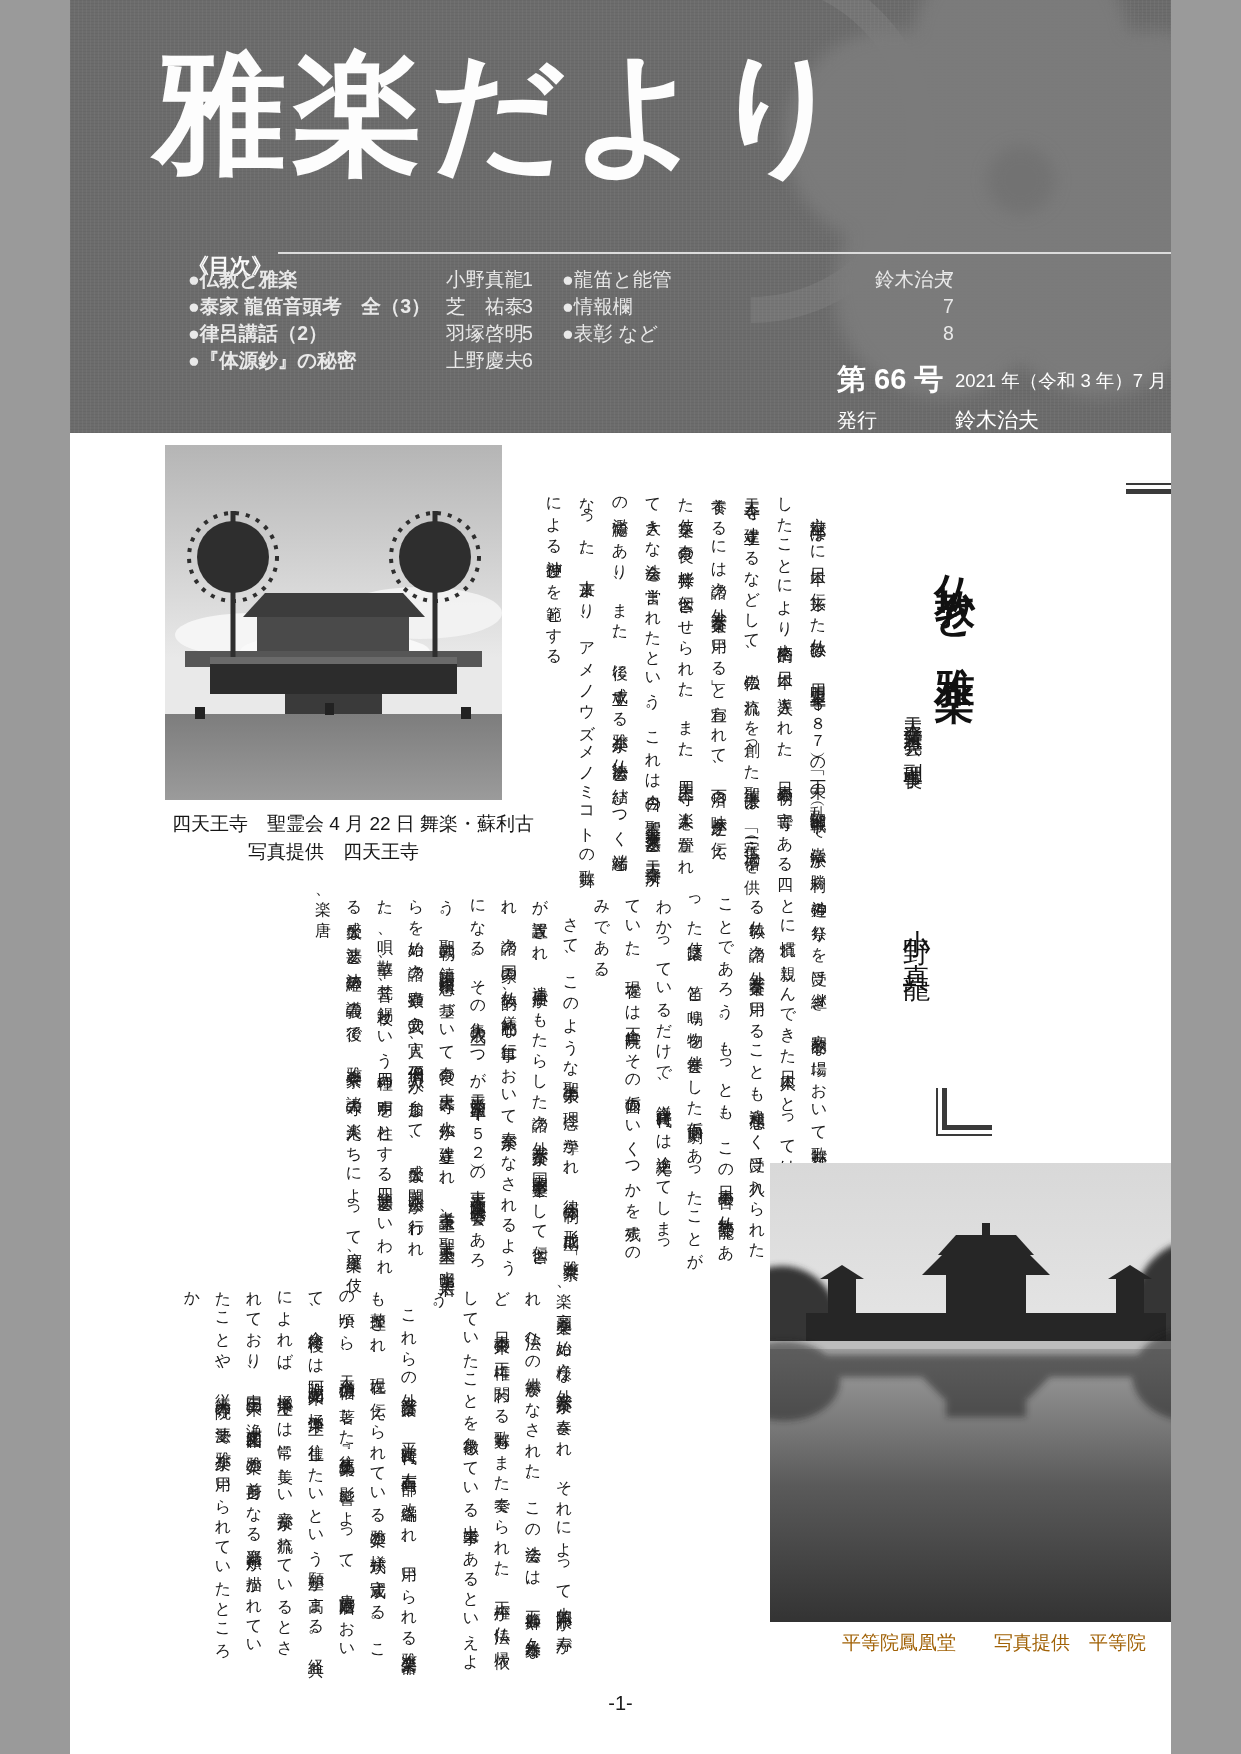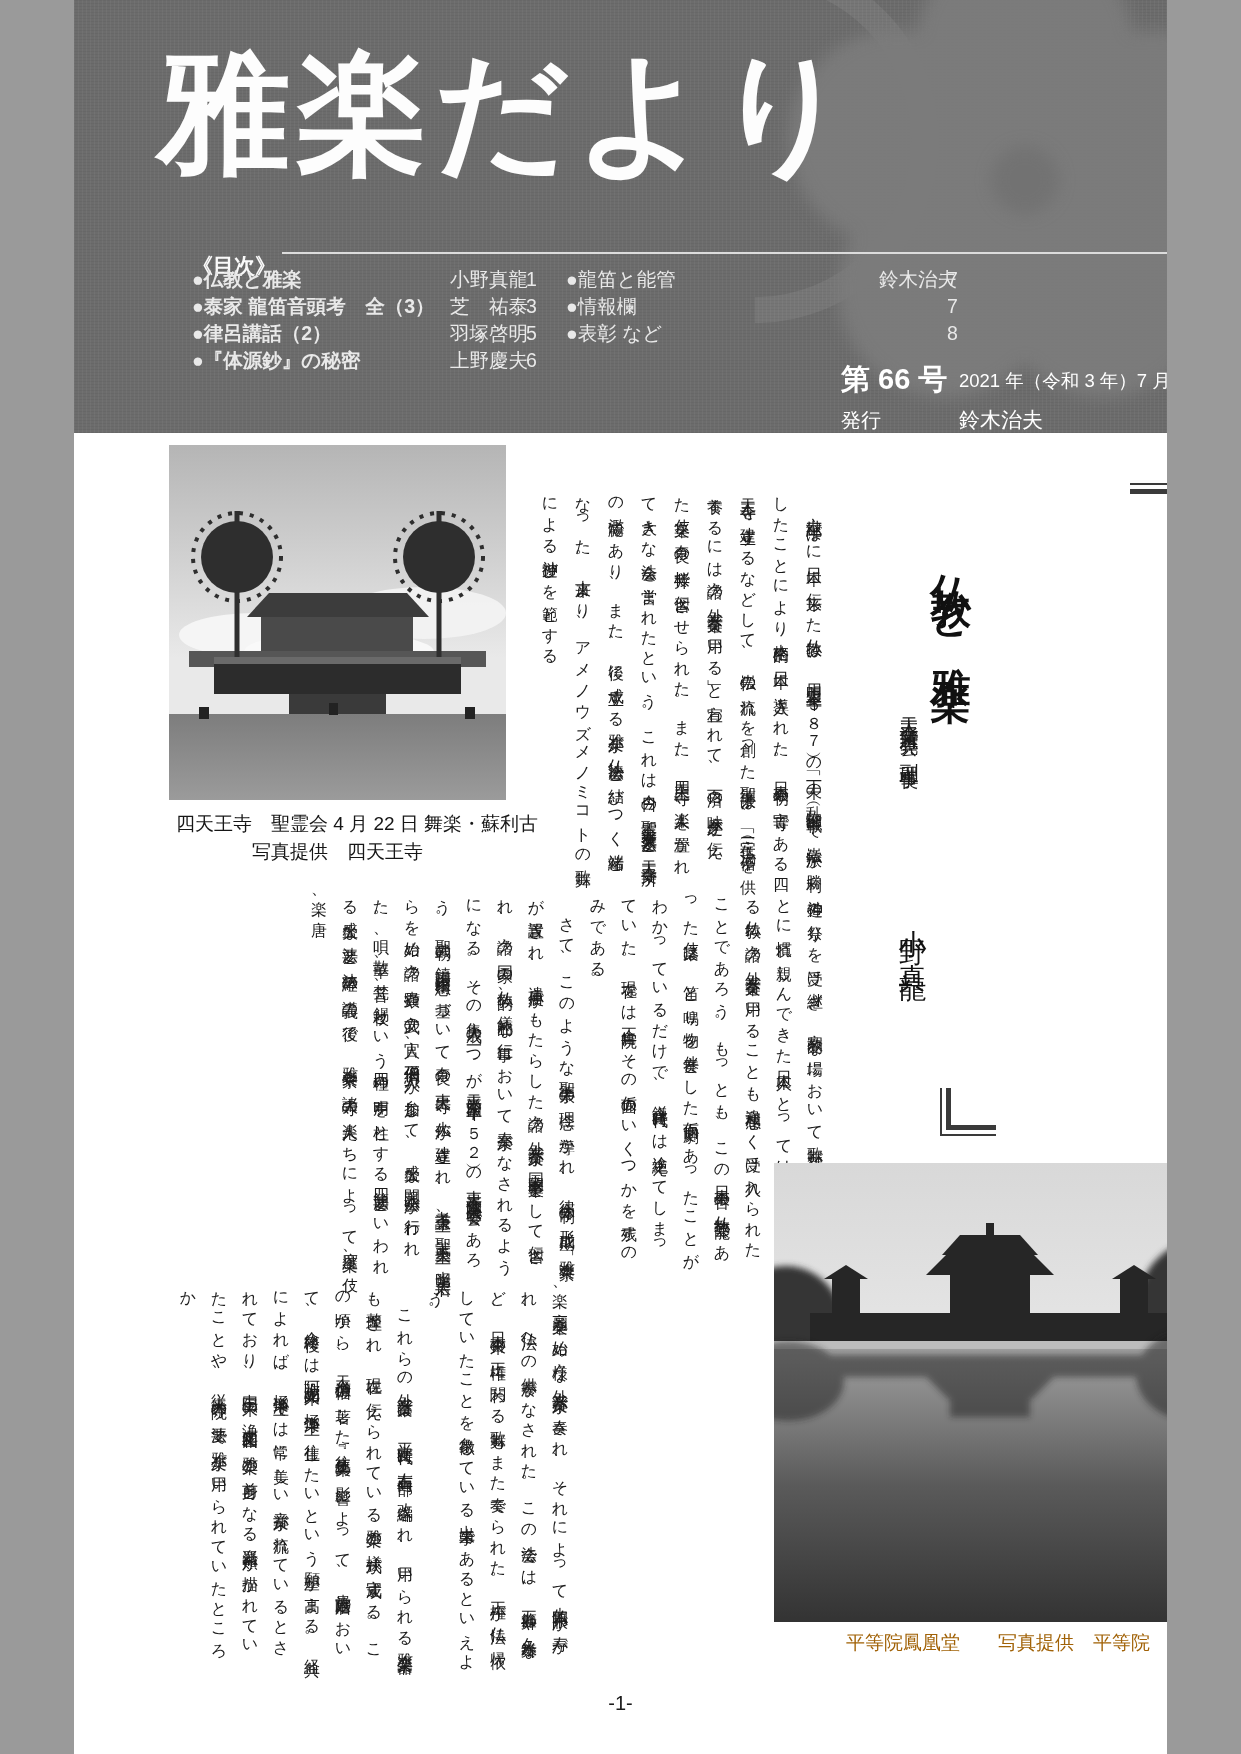--- a/index.html
+++ b/index.html
@@ -1,19 +1,19 @@
 <!DOCTYPE html>
 <html><head>
 <meta charset="utf-8">
 <style>
   html,body { margin:0; padding:0; background:#9a9a9a; }
   .page {
     position:relative; width:1093px; height:1754px; margin:0 auto;
     background:#ffffff; overflow:hidden;
-    font-family:"Liberation Serif","DejaVu Serif",serif; color:#1b1b1b;
+    font-family:"Liberation Serif","DejaVu Serif",serif; color:#1b1b1b;padding-left:8px;
   }
   
   .masthead {
     position:absolute; left:0; top:0; width:1241px; height:433px;
     background-color:#6c6c6c;
     background-image:
       repeating-linear-gradient(90deg, rgba(255,255,255,.04) 0 1px, transparent 1px 4px),
       repeating-linear-gradient(0deg, rgba(0,0,0,.045) 0 1px, transparent 1px 3px);
     overflow:hidden;
   }

